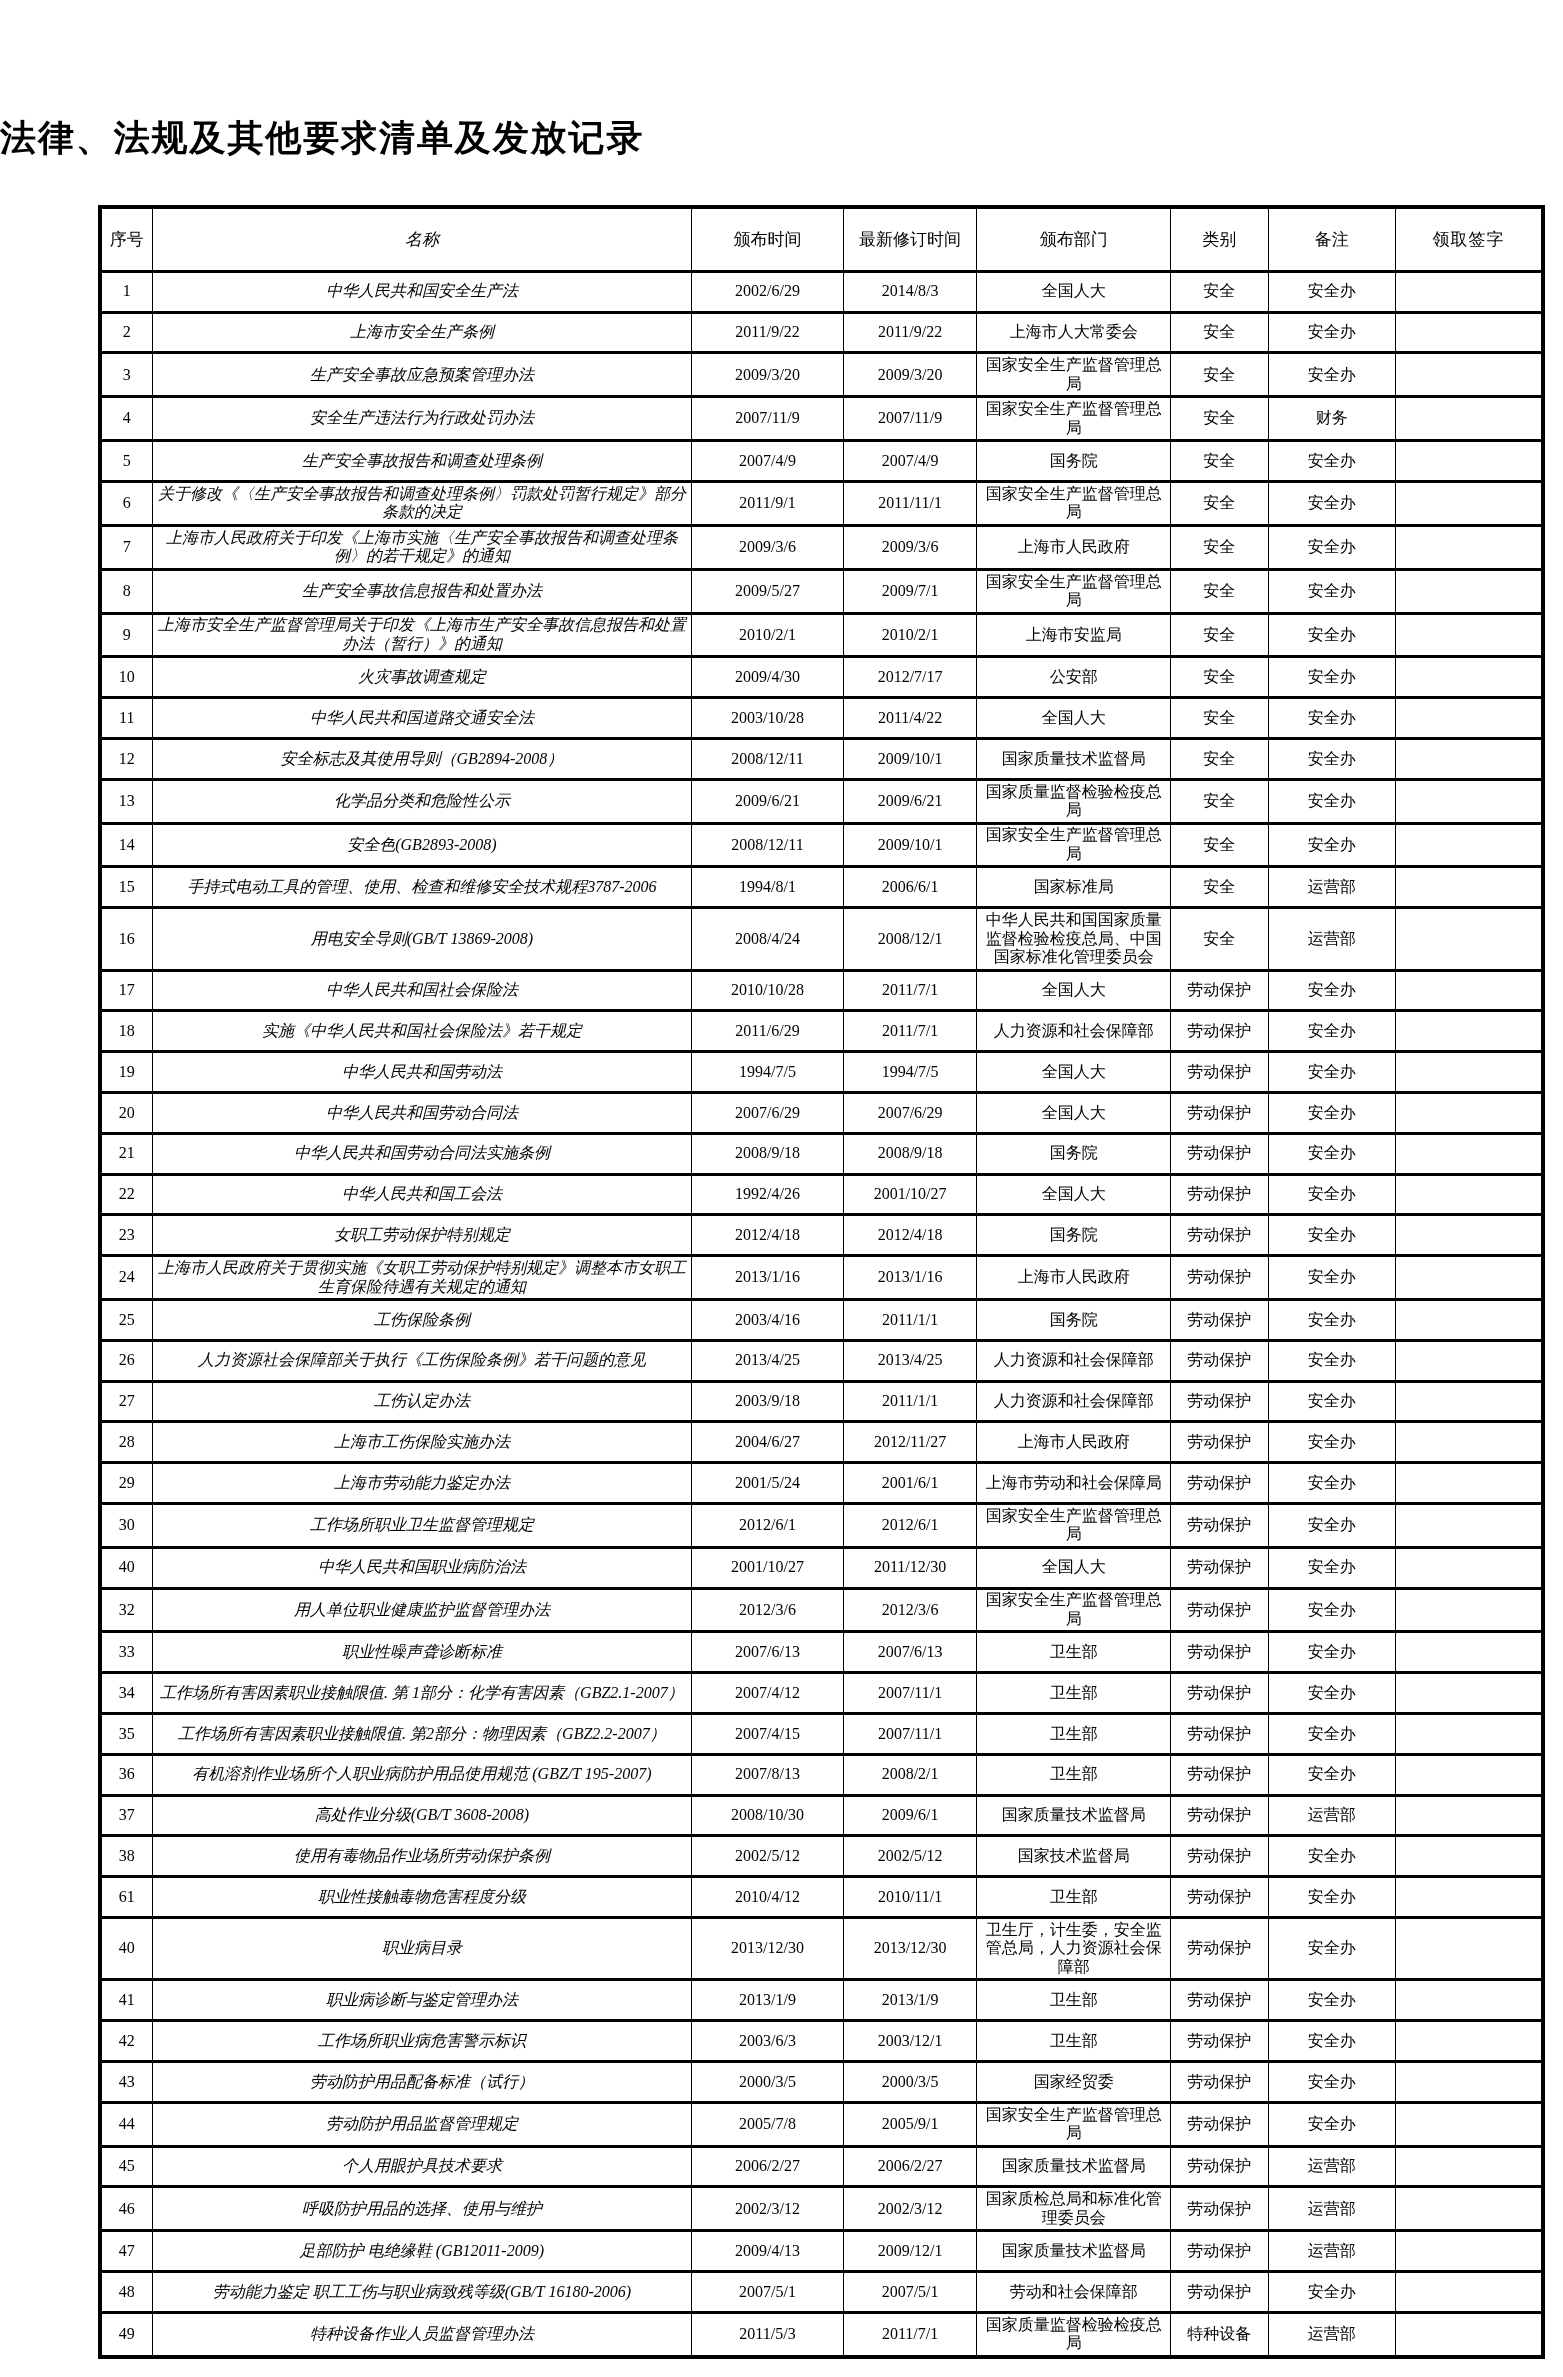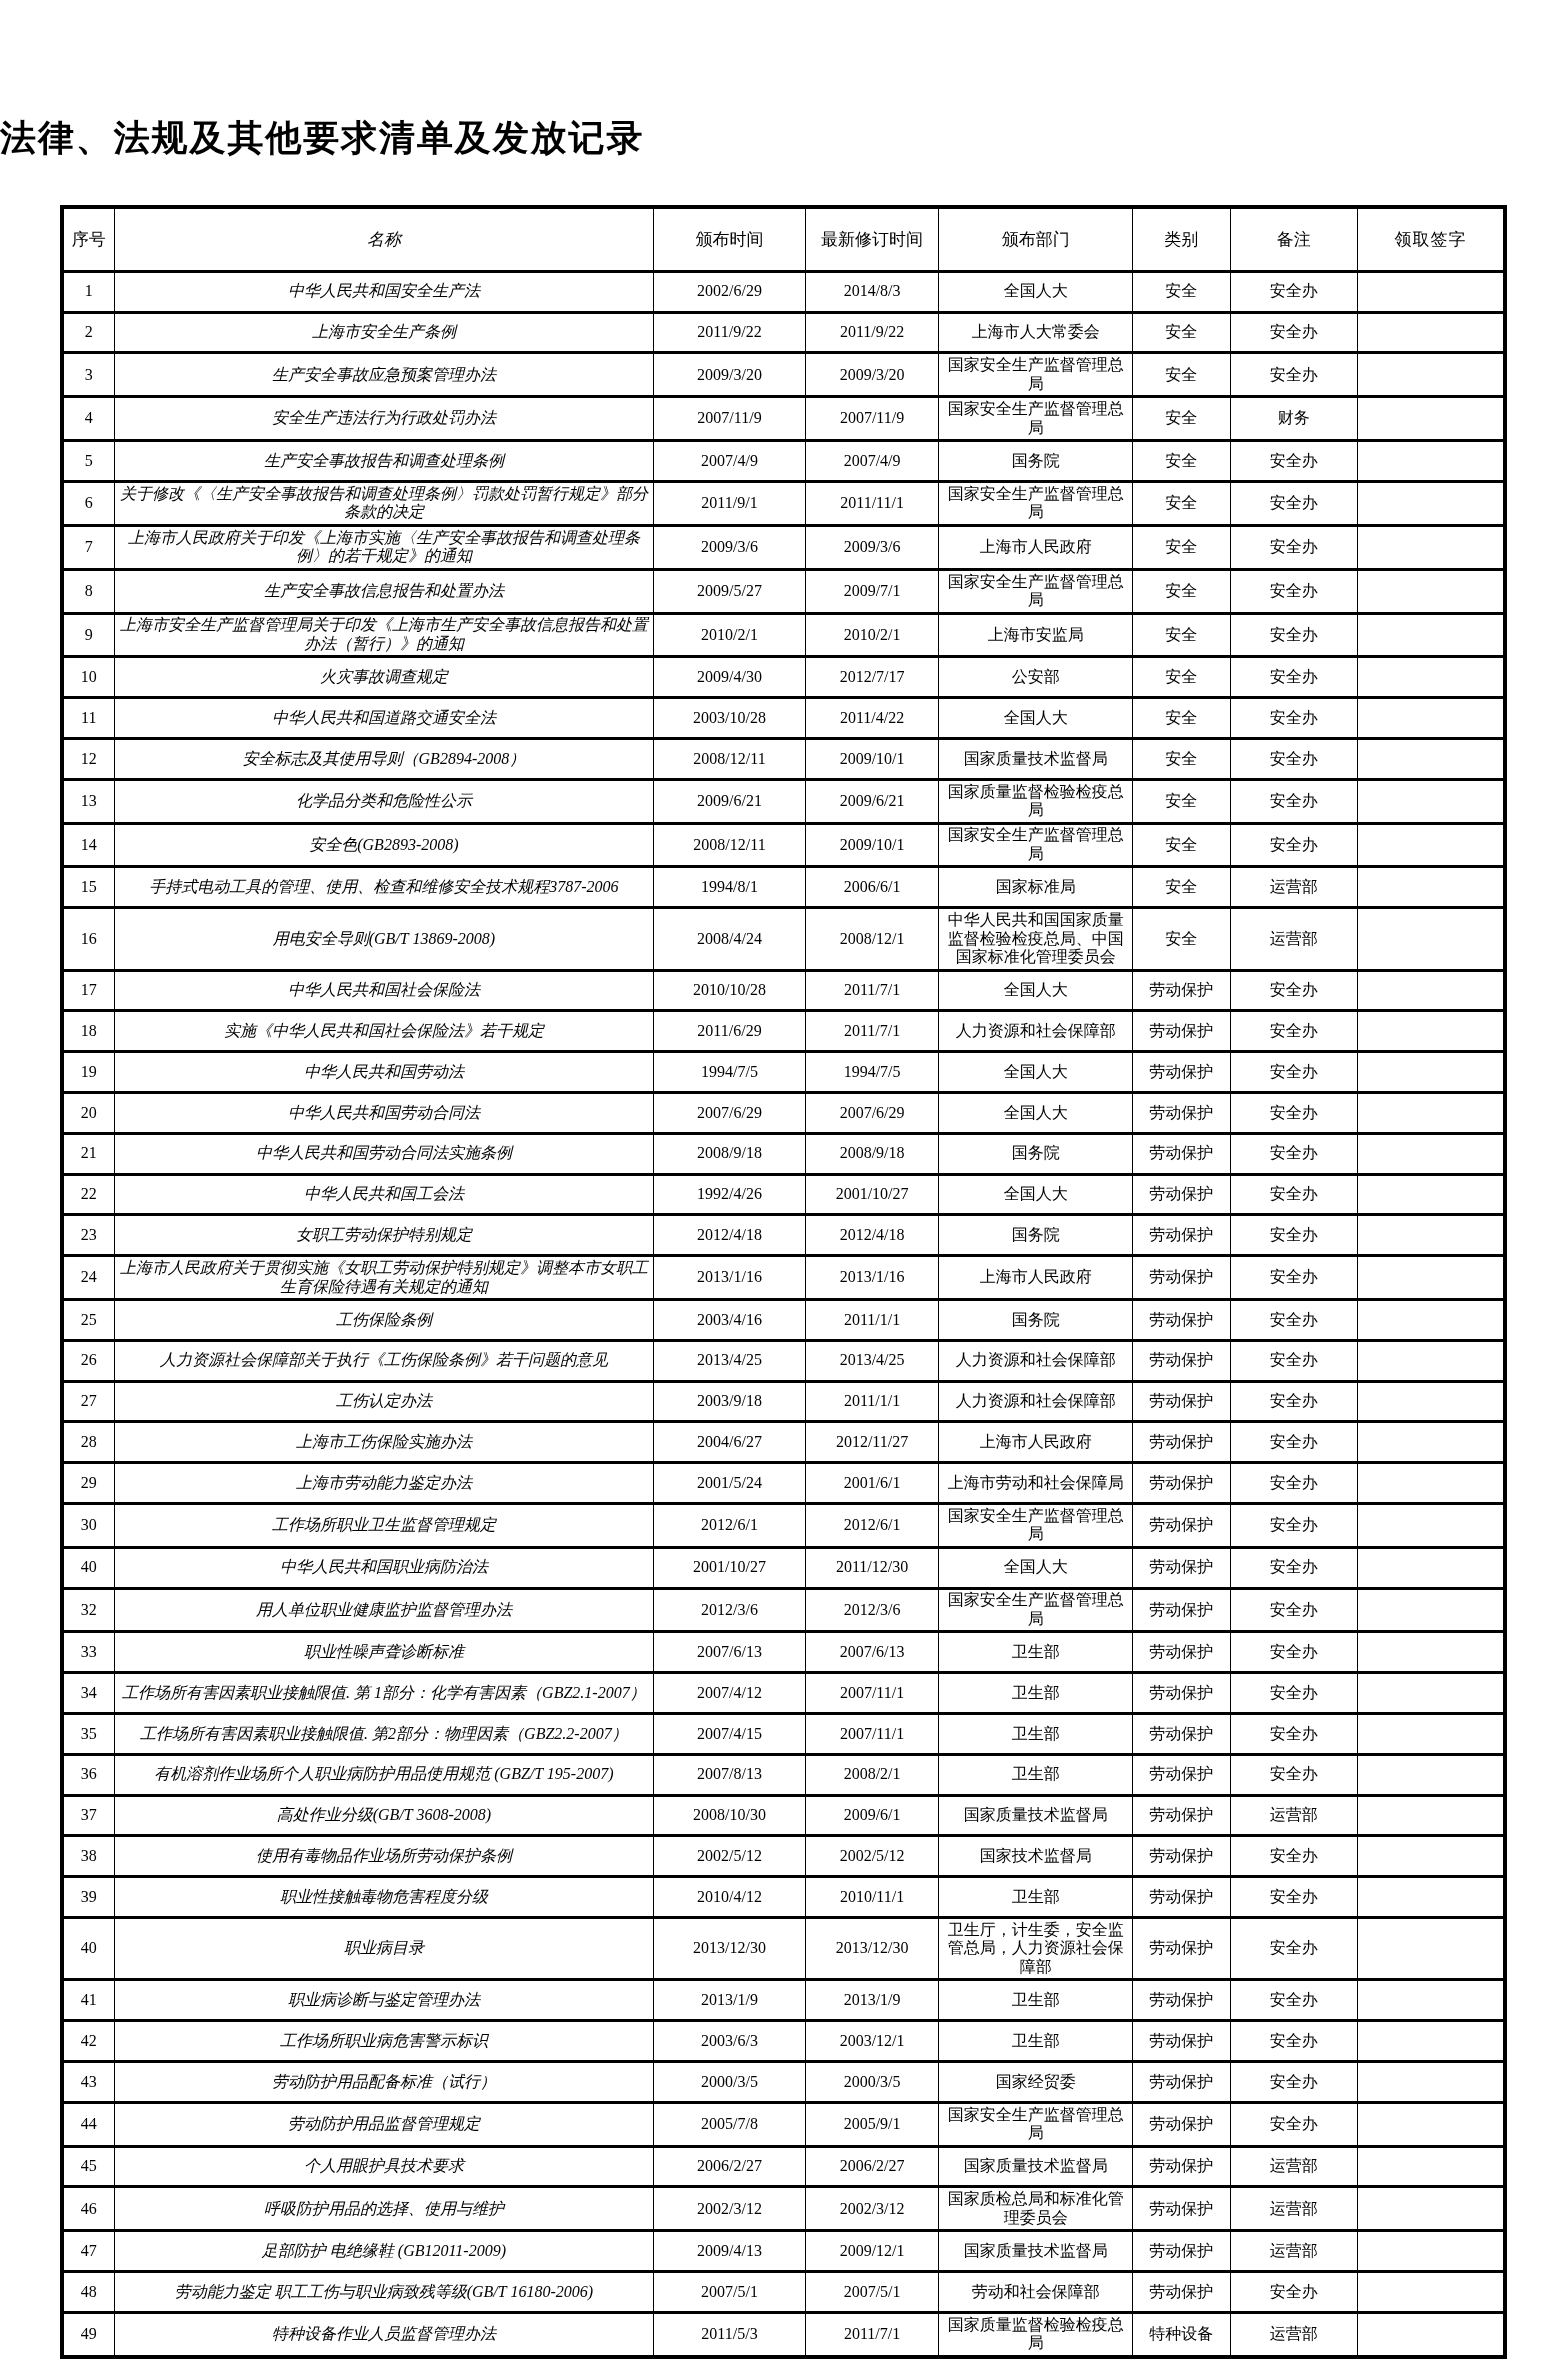--- a/index.html
+++ b/index.html
@@ -11,21 +11,21 @@
   .page{
     position:relative;width:1563px;height:3675px;
     overflow:hidden;background:#fff;
   }
   .doc-title{
     margin:0;padding-top:114px;
     text-align:left;
     font-size:36px;font-weight:bold;letter-spacing:1.9px;
   }
   table.laws{
-    margin-top:42px;margin-left:60px;
+    margin-top:42px;margin-left:98px;
     width:1370px;
     border-collapse:collapse;table-layout:fixed;
     border:4.3px solid #000;
   }
   table.laws th, table.laws td{
     border-left:1.9px solid #000;border-right:1.9px solid #000;
     border-top:3.3px solid #000;border-bottom:3.3px solid #000;
     font-size:16px;line-height:1.16;
     padding:1.9px 3.8px;
     vertical-align:middle;
@@ -444,21 +444,21 @@
           <td class="c-no">38</td>
           <td class="c-name">使用有毒物品作业场所劳动保护条例</td>
           <td class="c-issued">2002/5/12</td>
           <td class="c-revised">2002/5/12</td>
           <td class="c-department">国家技术监督局</td>
           <td class="c-category">劳动保护</td>
           <td class="c-note">安全办</td>
           <td class="c-signature"></td>
         </tr>
         <tr>
-          <td class="c-no">39</td>
+          <td class="c-no">61</td>
           <td class="c-name">职业性接触毒物危害程度分级</td>
           <td class="c-issued">2010/4/12</td>
           <td class="c-revised">2010/11/1</td>
           <td class="c-department">卫生部</td>
           <td class="c-category">劳动保护</td>
           <td class="c-note">安全办</td>
           <td class="c-signature"></td>
         </tr>
         <tr>
           <td class="c-no">40</td>

